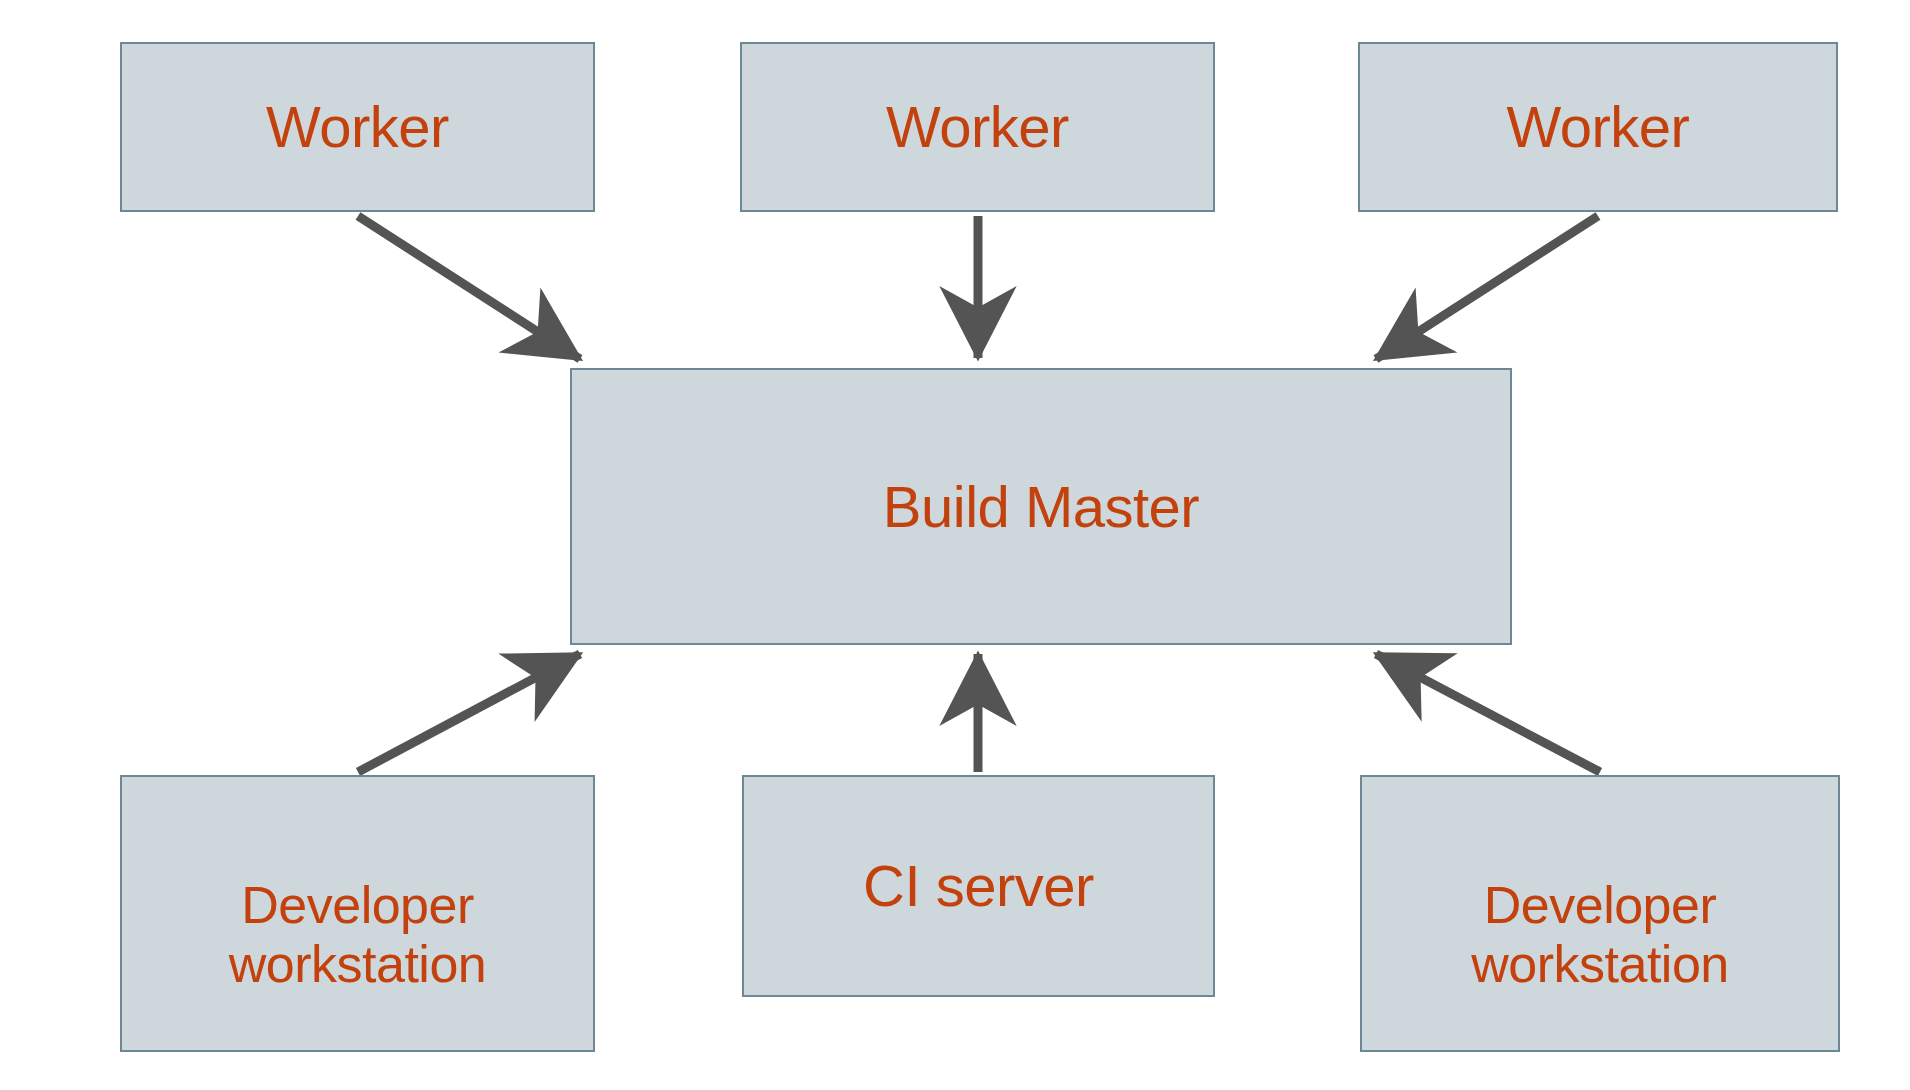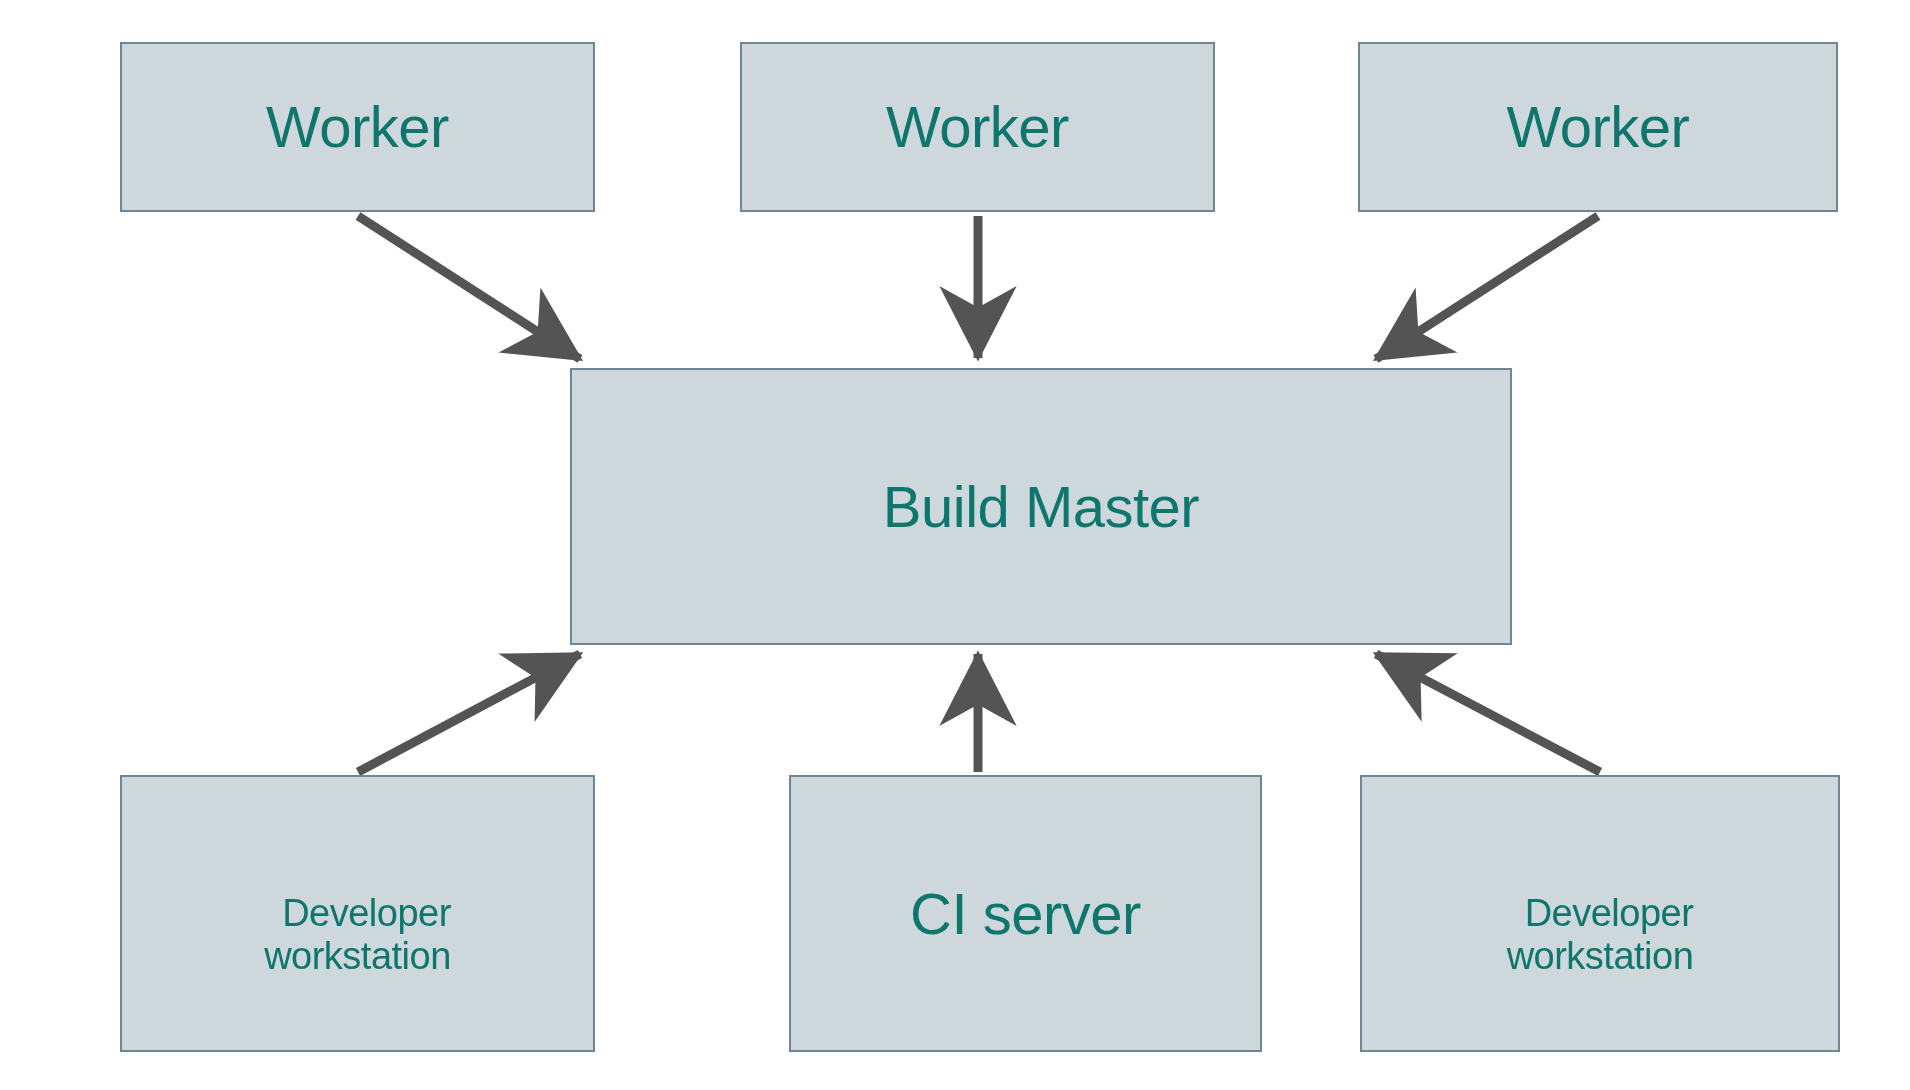--- a/index.html
+++ b/index.html
@@ -29,32 +29,31 @@
     position: absolute;
     box-sizing: border-box;
     background: #ced7db;
     border: 2px solid #6e8795;
     display: flex;
     align-items: center;
     justify-content: center;
     text-align: center;
   }
   .node-label {
-    color: #0f766e;
+    color: #c2410c;
     font-family: "Liberation Sans", sans-serif;
     font-weight: 400;
     letter-spacing: -0.5px;
     line-height: 1.13;
     white-space: pre-line;
-    text-align: right;
   }
   .worker-node .node-label { font-size: 58px; }
   .master-node .node-label { font-size: 58px; }
   .ci-node .node-label { font-size: 58px; }
-  .dev-node .node-label { font-size: 38px; margin-top: 43px; }
+  .dev-node .node-label { font-size: 52px; margin-top: 43px; }
 </style>
 </head>
 <body>
 
 <div id="stage">
 
   <svg id="edges" viewBox="0 0 1910 1090" width="1910" height="1090" xmlns="http://www.w3.org/2000/svg">
     <defs>
       <marker id="arrowhead" markerWidth="9" markerHeight="9" refX="8.2" refY="4.5" orient="auto" markerUnits="strokeWidth">
         <path d="M 0.2,0.2 L 8.6,4.5 L 0.2,8.8 L 2.6,4.5 Z" fill="#545454"></path>
@@ -94,21 +93,21 @@
 
   <div class="node master-node" style="left:570px; top:368px; width:942px; height:277px;">
     <span class="node-label">Build Master</span>
   </div>
 
   <div class="node dev-node" style="left:120px; top:775px; width:475px; height:277px;">
     <span class="node-label">Developer
 workstation</span>
   </div>
 
-  <div class="node ci-node" style="left:742px; top:775px; width:473px; height:277px;margin-left:47px;">
+  <div class="node ci-node" style="left:742px; top:775px; width:473px; height:222px;">
     <span class="node-label">CI server</span>
   </div>
 
   <div class="node dev-node" style="left:1360px; top:775px; width:480px; height:277px;">
     <span class="node-label">Developer
 workstation</span>
   </div>
 
 </div>
 

